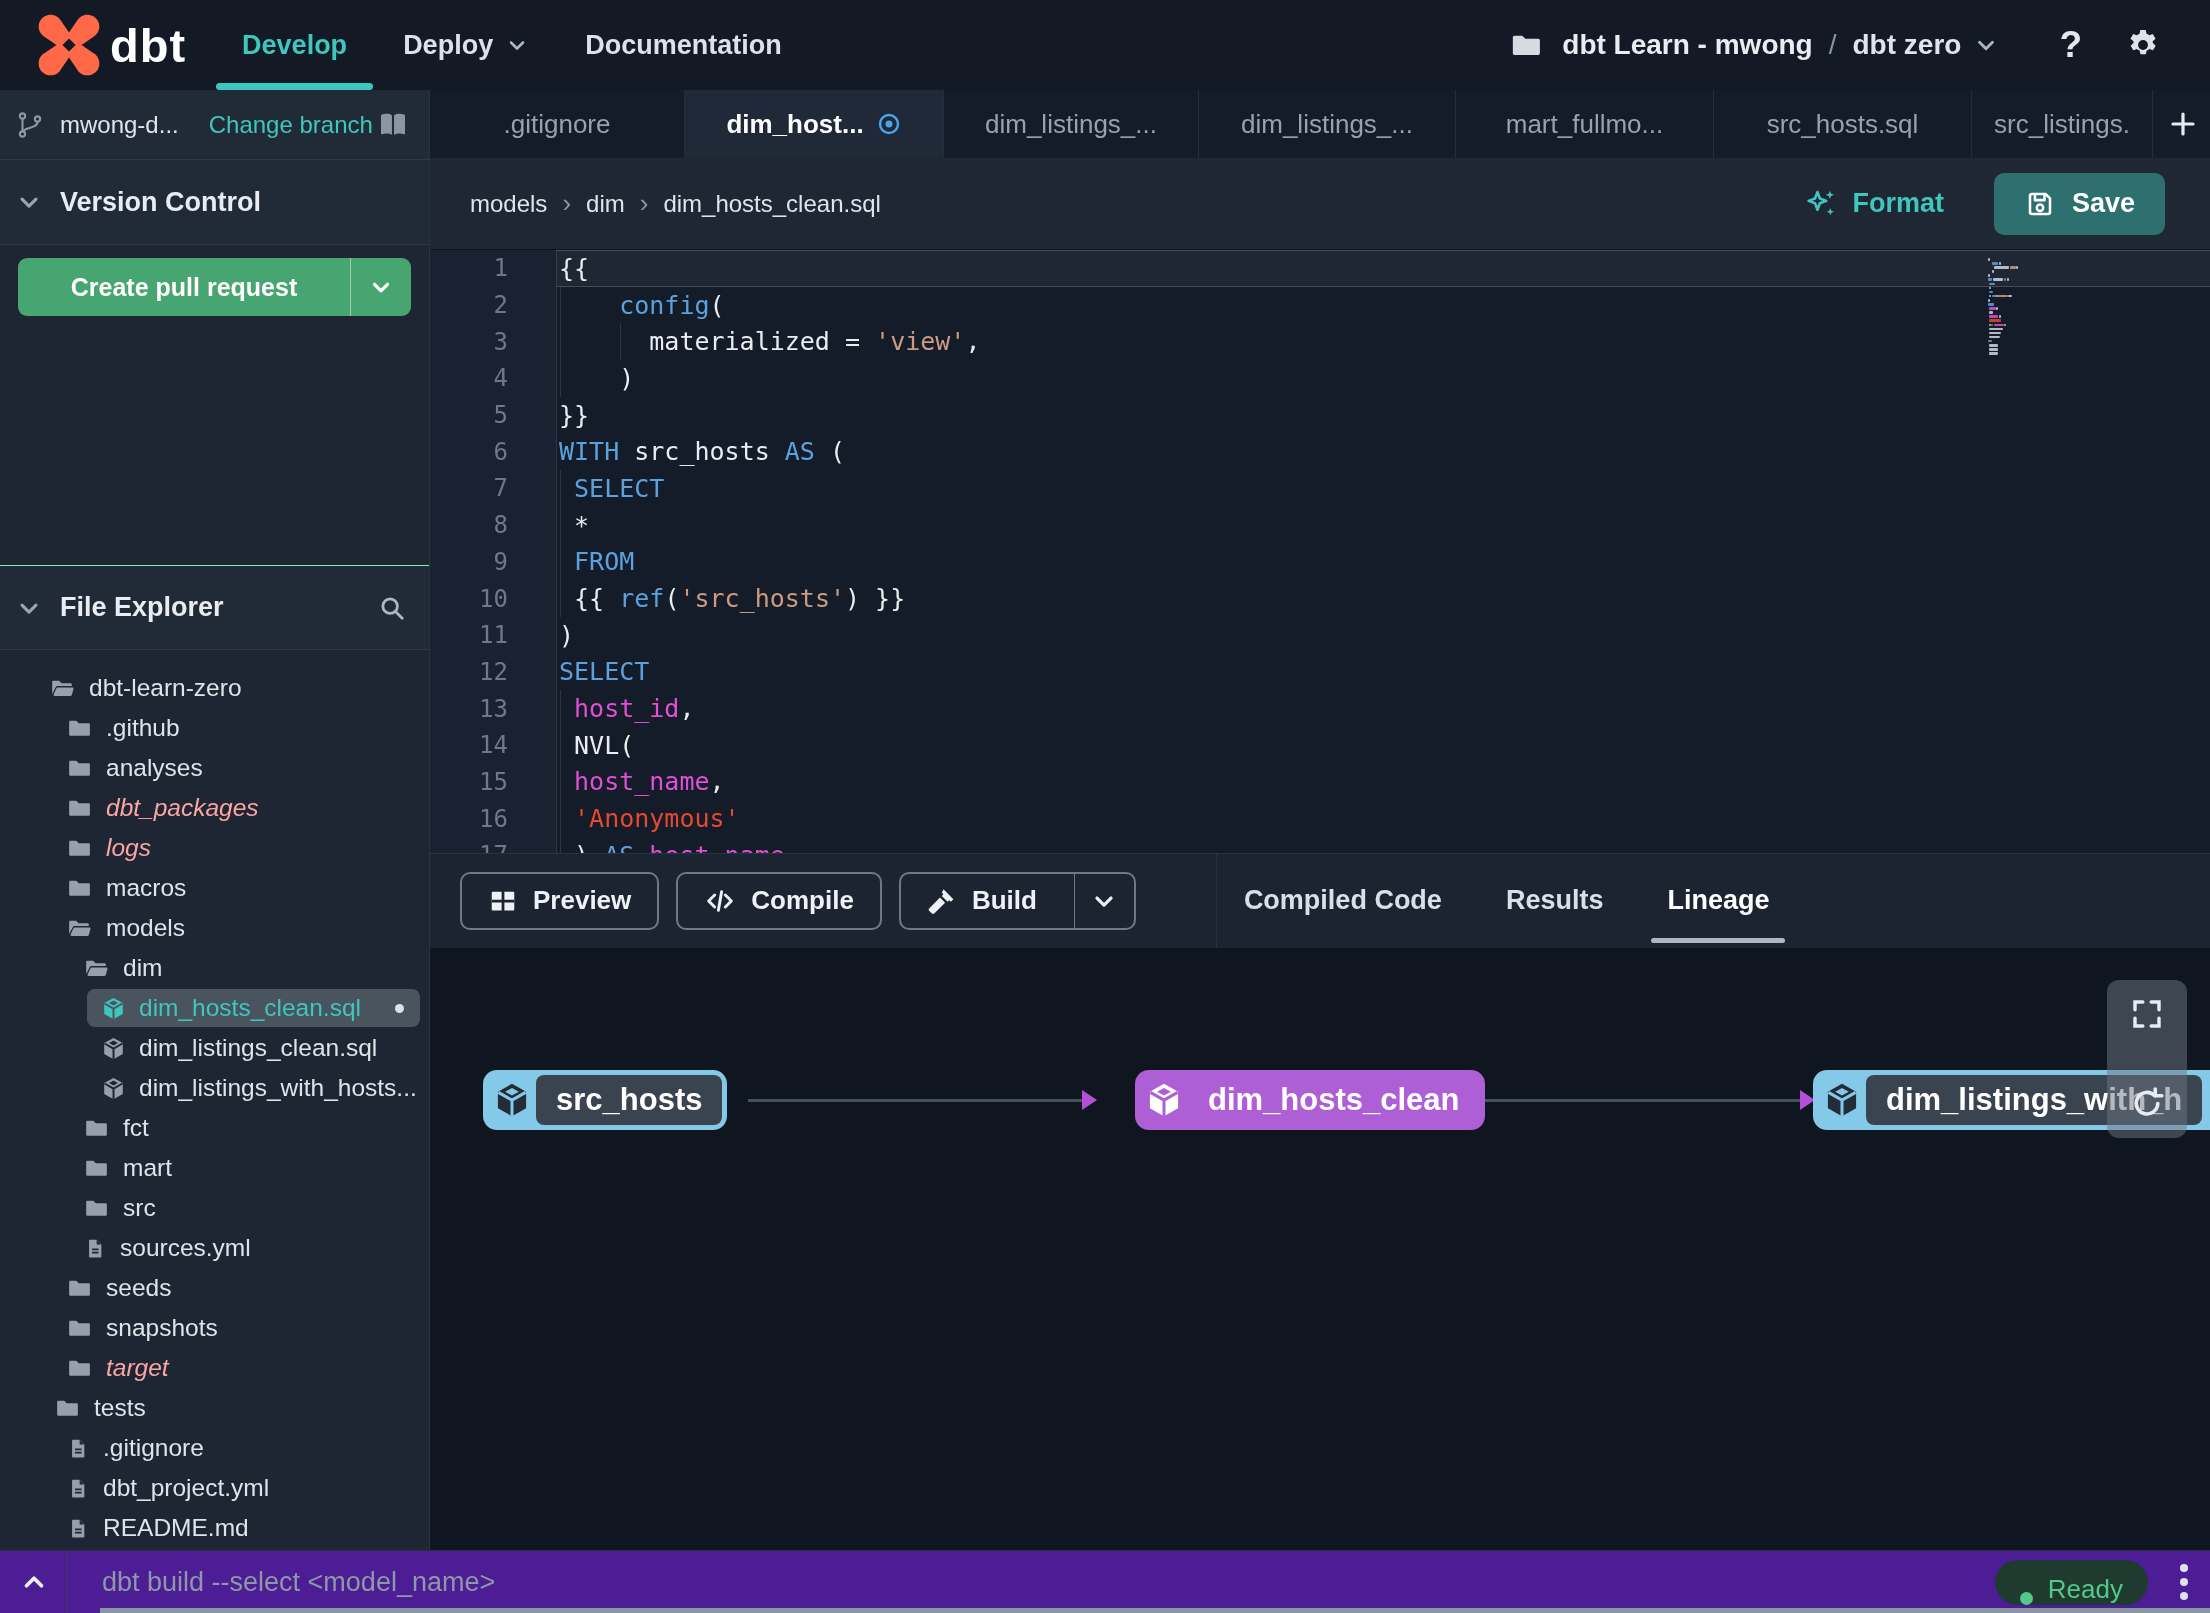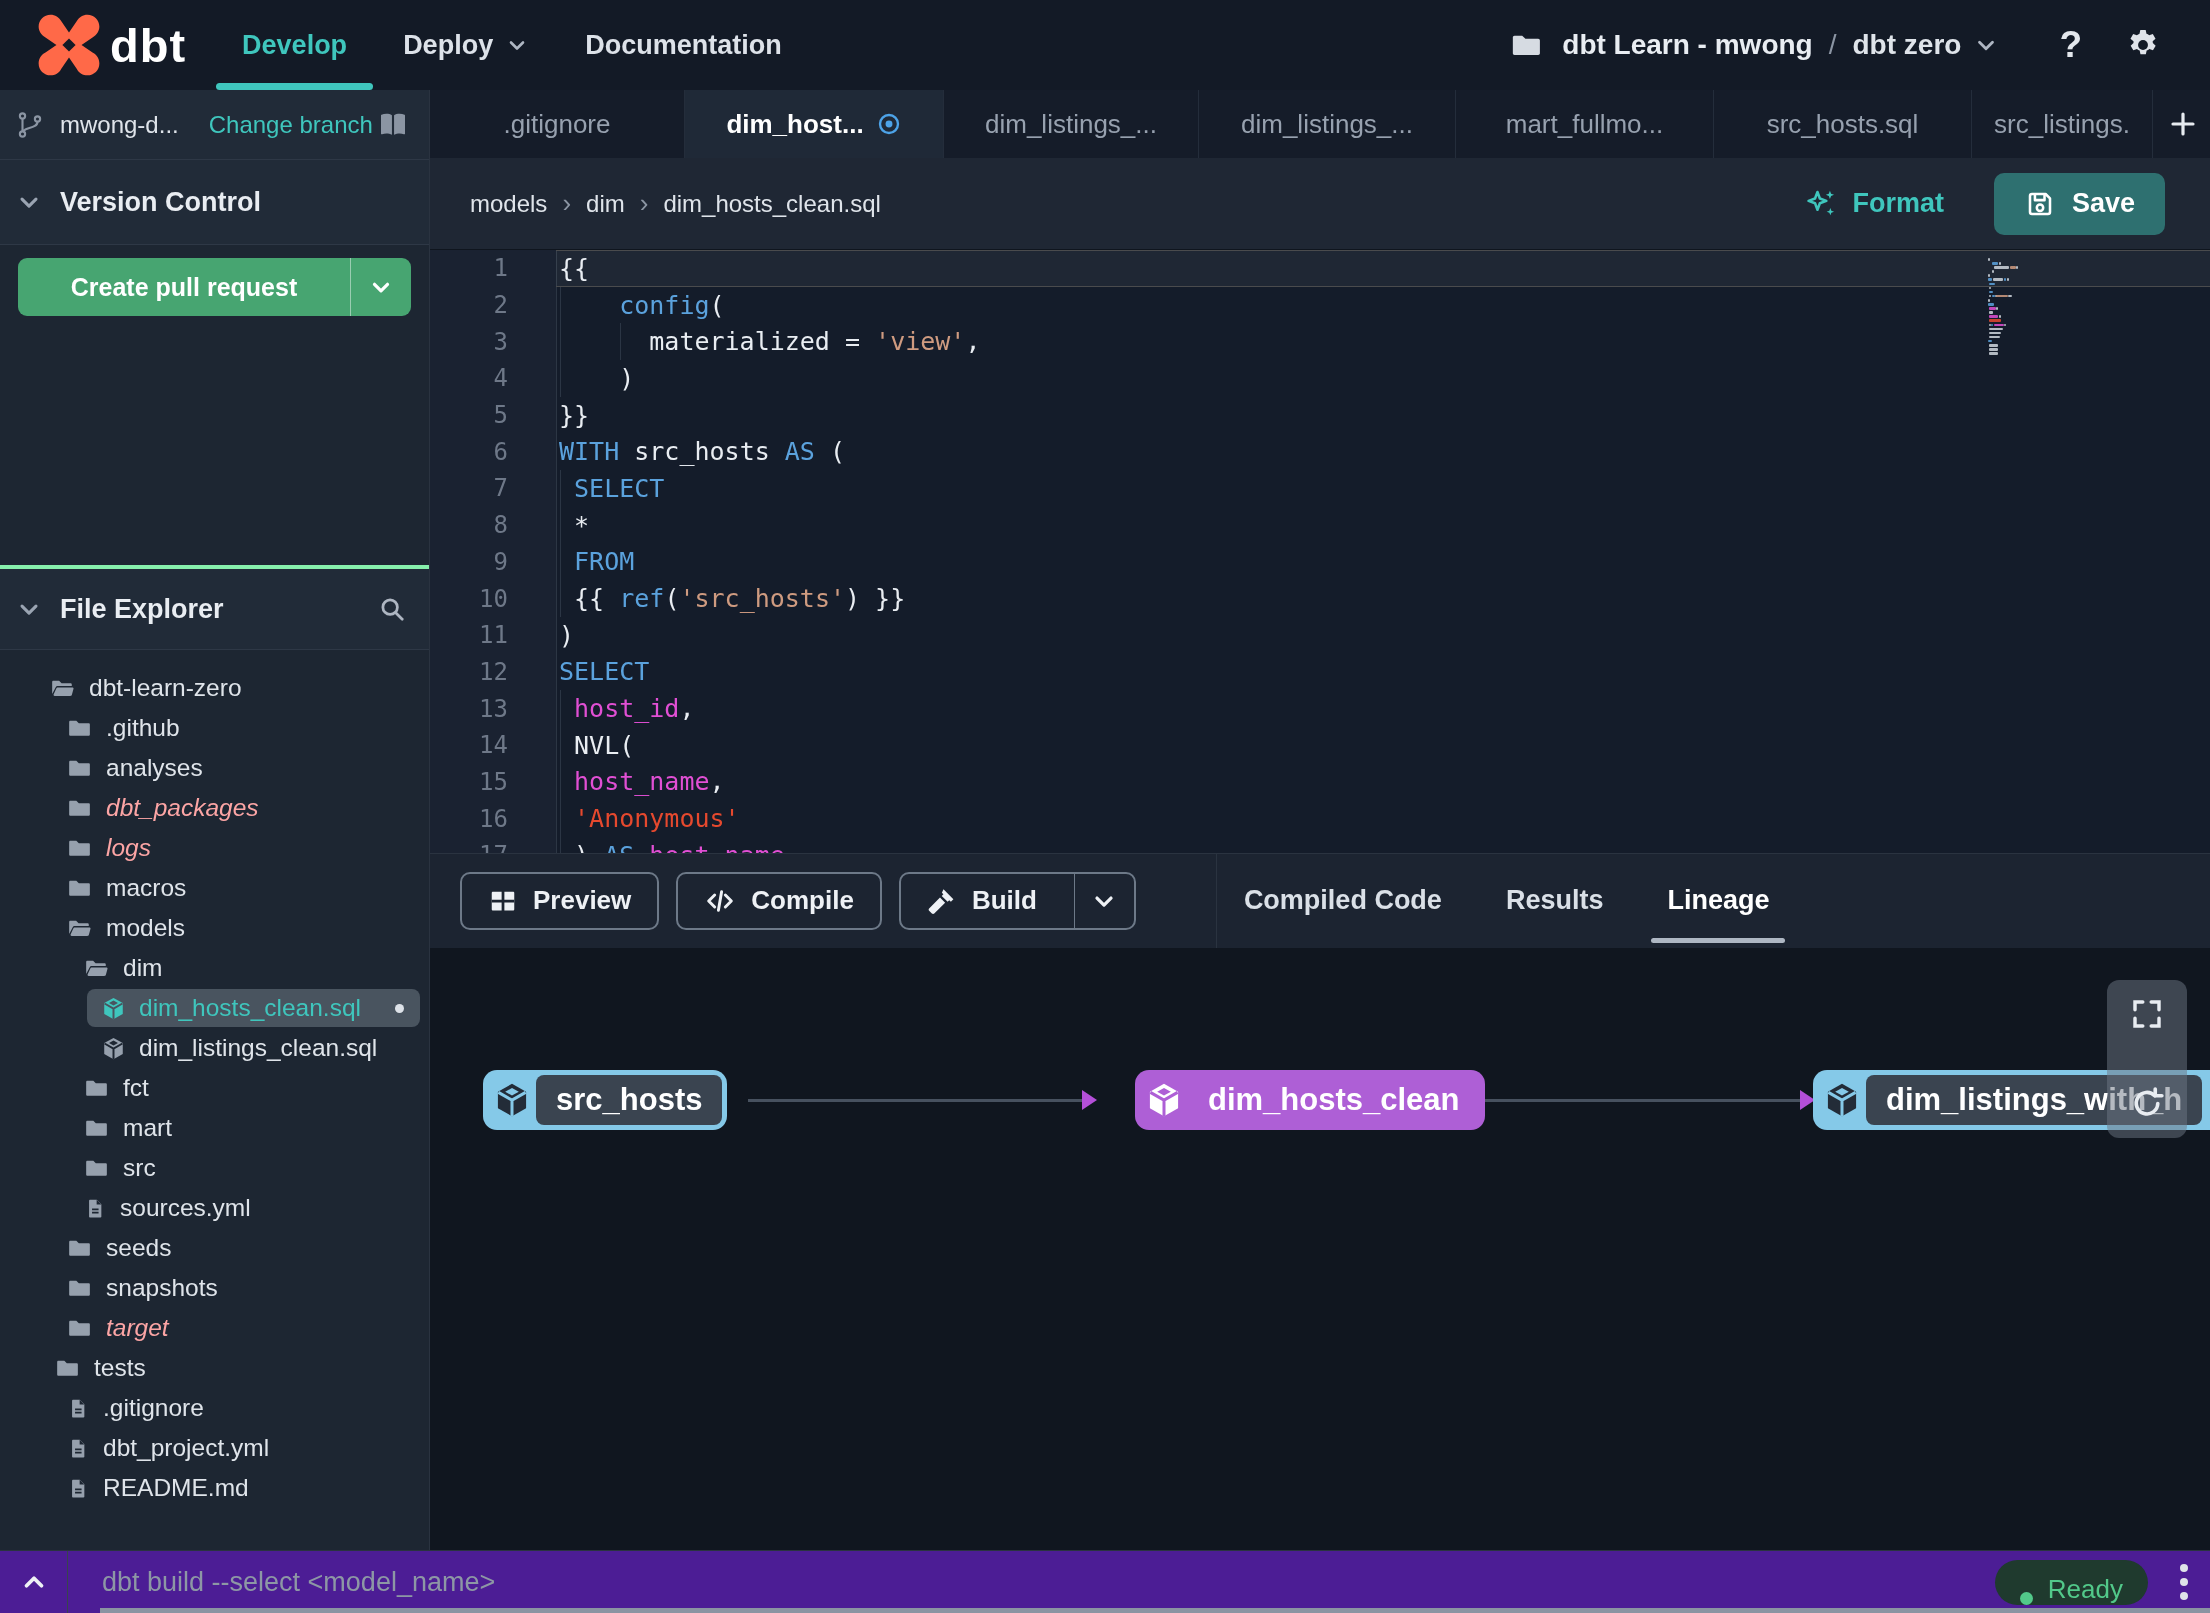--- a/index.html
+++ b/index.html
@@ -48,21 +48,21 @@
   .section-header .chev { color:#9aa4b2; cursor:pointer; }
   .section-title { font-size:27px; font-weight:700; color:#e9edf2; margin-left:17px; }
   .fe-search { margin-left:auto; color:#aeb6c2; cursor:pointer; }
   .vc-body { height:320px; flex:none; padding:13px 18px; }
   .pr-button { display:flex; height:58px; background:#47a571; border-radius:9px; overflow:hidden;
                color:#fff; cursor:pointer; }
   .pr-main { flex:1; display:flex; align-items:center; justify-content:center;
              font-size:25px; font-weight:600; }
   .pr-div { width:1px; background:rgba(255,255,255,.45); margin:0; }
   .pr-caret { width:60px; display:flex; align-items:center; justify-content:center; color:#fff; }
-  .fe-header { border-top:4px solid #86efac; }
+  .fe-header { border-top:1px solid #86efac; }
   .file-tree { flex:1; overflow:hidden; padding-top:18px; }
   .tree-row { height:40px; display:flex; align-items:center; cursor:pointer; }
   .tree-pill { display:flex; align-items:center; padding:5px 16px 5px 14px; margin-left:-14px; border-radius:8px; }
   .tree-row .icon { color:#96a0ad; --cut:#1d2632; }
   .tree-label { font-size:24.5px; color:#dfe4ea; margin-left:13px; white-space:nowrap; }
   .tree-row.muted .tree-label { color:#fca5a5; font-style:italic; }
   .tree-row.selected .tree-pill { background:#49545f; }
   .tree-row.selected .icon { color:#3fc6bd; --cut:#49545f; }
   .tree-row.selected .tree-label { color:#3fc6bd; }
   .mod-dot { width:9px; height:9px; border-radius:50%; background:#dde2e8; margin-left:34px; }
@@ -377,20 +377,32 @@
           <span class="icon">
             <svg width="25" height="25" viewBox="0 0 24 24">
               <path fill="currentColor" d="M12 1.8l8.9 5v10.4l-8.9 5-8.9-5V6.8z"></path>
               <path fill="none" stroke="var(--cut,#1d2632)" stroke-width="1.9" d="M12 12.1L3.4 7.2M12 12.1l8.6-4.9M12 12.1v10"></path>
               <path fill="var(--cut,#1d2632)" d="M12 4.4l4.3 2.4L12 9.2 7.7 6.8z"></path>
             </svg>
           </span>
           <span class="tree-label">dim_listings_clean.sql</span>
         </span>
       </div>
+      <div class="tree-row" style="padding-left: 101px;">
+        <span class="tree-pill">
+          <span class="icon">
+            <svg width="25" height="25" viewBox="0 0 24 24">
+              <path fill="currentColor" d="M12 1.8l8.9 5v10.4l-8.9 5-8.9-5V6.8z"></path>
+              <path fill="none" stroke="var(--cut,#1d2632)" stroke-width="1.9" d="M12 12.1L3.4 7.2M12 12.1l8.6-4.9M12 12.1v10"></path>
+              <path fill="var(--cut,#1d2632)" d="M12 4.4l4.3 2.4L12 9.2 7.7 6.8z"></path>
+            </svg>
+          </span>
+          <span class="tree-label">dim_listings_with_hosts...</span>
+        </span>
+      </div>
       <div class="tree-row" style="padding-left: 84px;">
         <span class="tree-pill">
           <span class="icon">
             <svg width="26" height="26" viewBox="0 0 24 24" fill="currentColor">
               <path d="M3.2 5.4h5.4l2.3 2.2h9c.7 0 1.2.5 1.2 1.2v9.1c0 .7-.5 1.2-1.2 1.2H3.2c-.7 0-1.2-.5-1.2-1.2V6.6c0-.7.5-1.2 1.2-1.2z"></path>
             </svg>
           </span>
           <span class="tree-label">fct</span>
         </span>
       </div>

